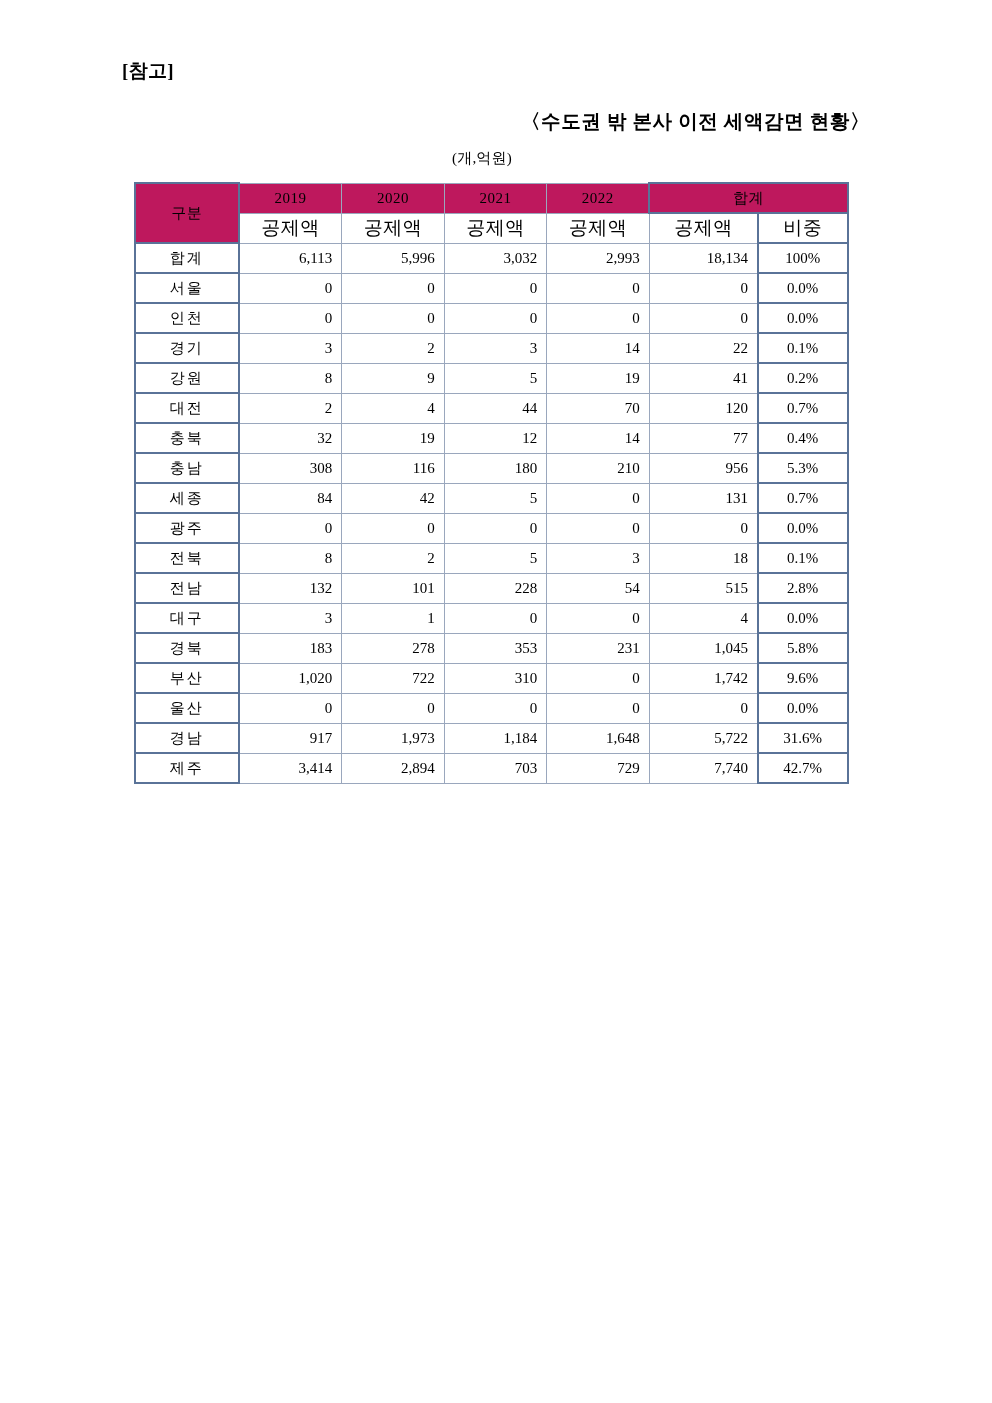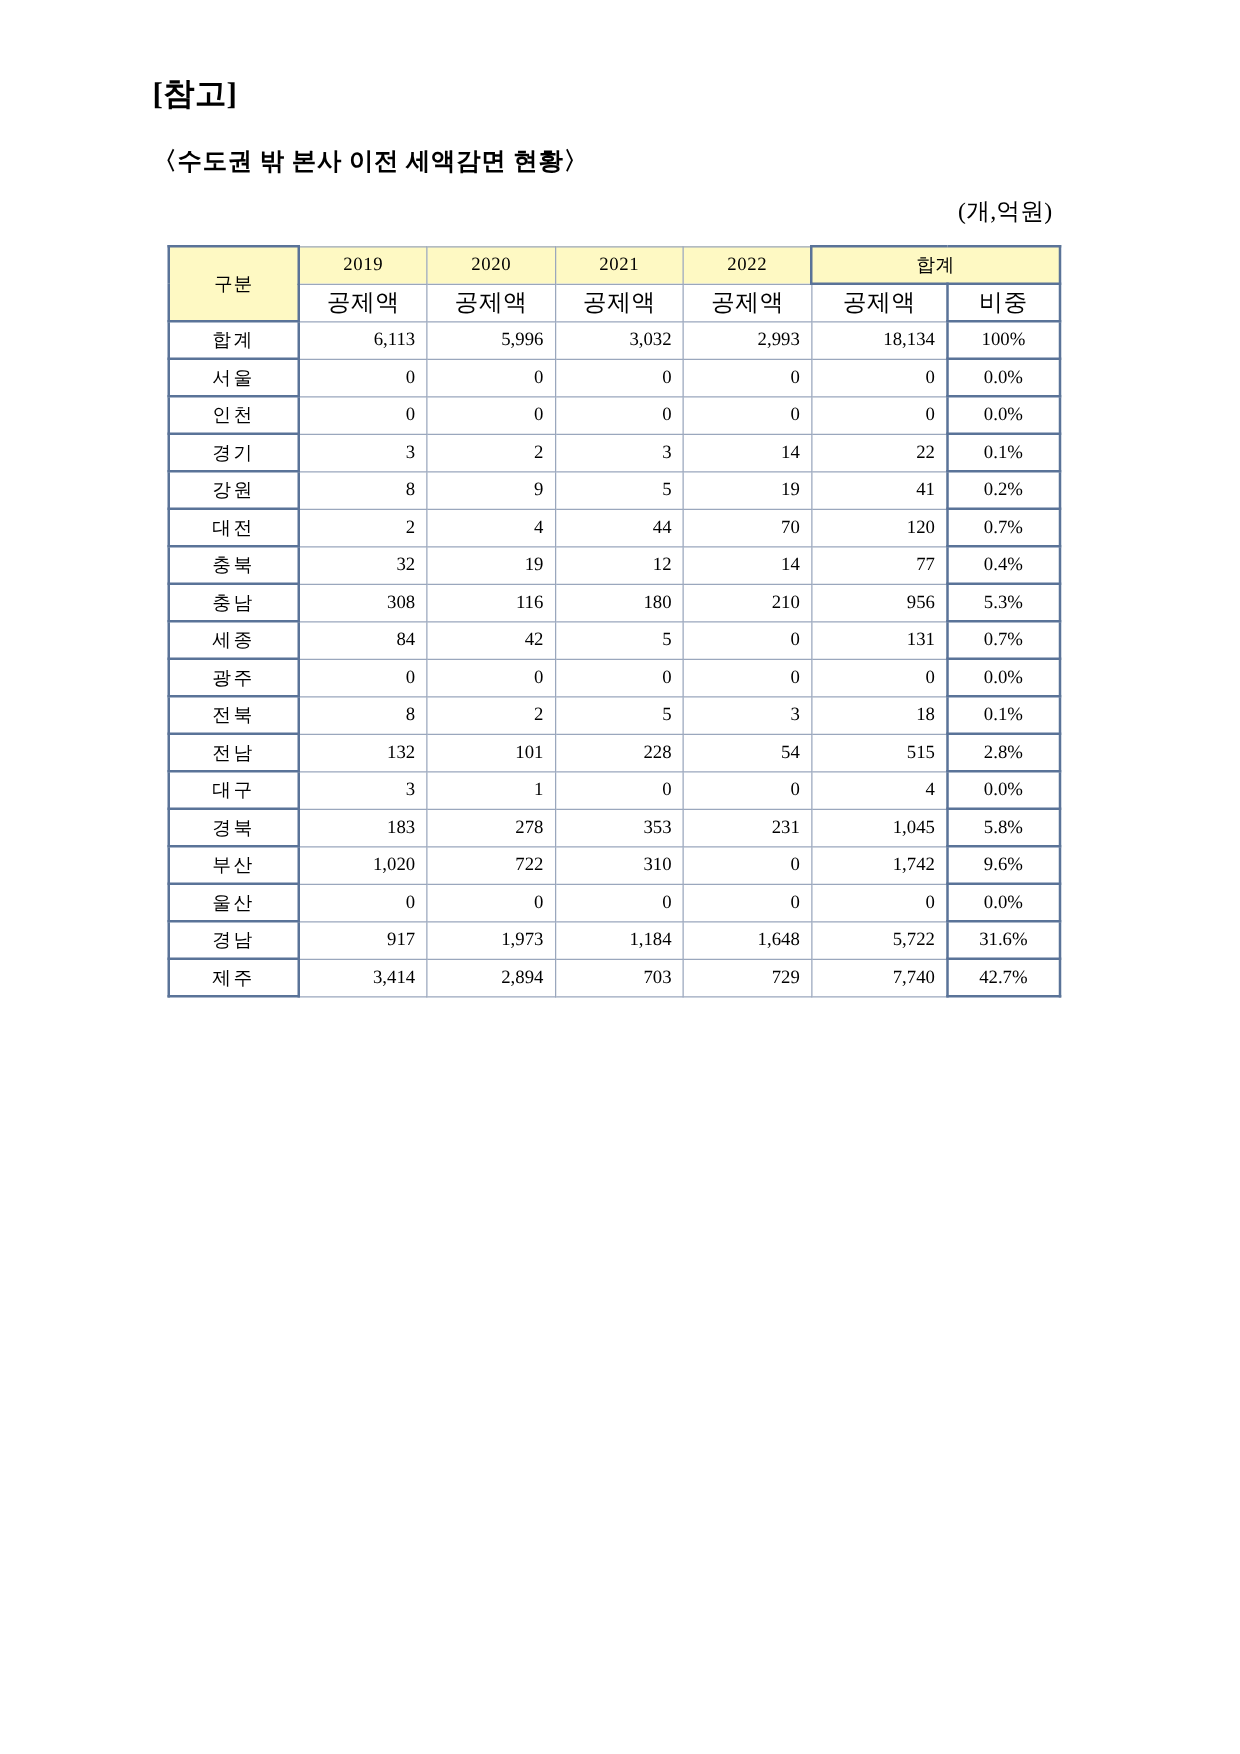--- a/index.html
+++ b/index.html
@@ -26,35 +26,35 @@
     margin-top: 190px;
     font-size: 19.5px;
     line-height: 40px;
     text-align: justify;
     text-justify: inter-word;
     letter-spacing: 0.2px;
     word-spacing: 1.5px;
   }
   .ref-label {
     margin-top: 58px;
-    font-size: 25px;
+    font-size: 19px;
     font-weight: bold;
     letter-spacing: 0.3px;
   }
   .table-title {
     margin-top: 24px;
-    text-align: left;
+    text-align: right;
     font-size: 19.5px;
     font-weight: bold;
     letter-spacing: 0.6px;
   }
   .unit-note {
     margin-top: 14px;
-    text-align: right;
-    font-size: 19px;
+    text-align: center;
+    font-size: 15px;
     padding-right: 28px;
     letter-spacing: 0.2px;
   }
   .table-wrap {
     margin-top: 14px;
     padding-left: 8px;
     padding-right: 18px;
   }
   table.data-table {
     border-collapse: collapse;
@@ -65,21 +65,21 @@
   }
   table.data-table th,
   table.data-table td {
     border: 1px solid #9aa7bd;
     height: 30px;
     padding: 0 9px;
     font-weight: normal;
     box-sizing: border-box;
   }
   table.data-table thead th {
-    background: #fef9c3;
+    background: #be185d;
     text-align: center;
     letter-spacing: 0.5px;
   }
   table.data-table thead tr.sub-head th {
     background: #ffffff;
     font-size: 19px;
   }
   .outer-border {
     border: 2px solid #5a7398 !important;
   }

